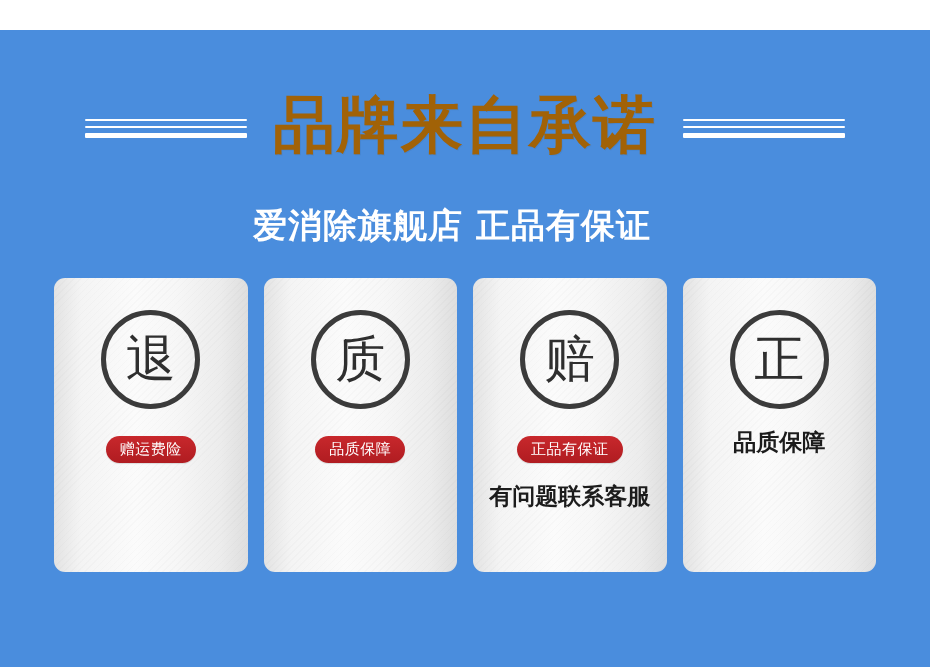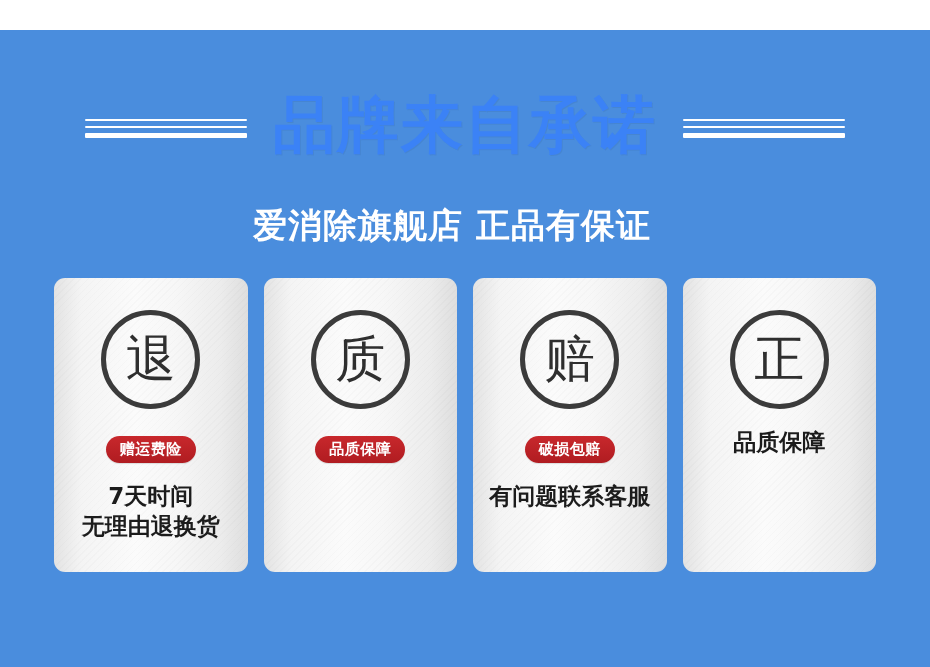--- a/index.html
+++ b/index.html
@@ -45,21 +45,21 @@
   .deco-lines .ln.thin{ height:2px; }
   .deco-lines .ln.thick{ height:5px; }
   .deco-lines.left .ln.thin{ width:162px; }
   .deco-lines.left .ln.thick{ width:162px; }
   .deco-lines.right .ln.thin{ width:162px; }
   .deco-lines.right .ln.thick{ width:162px; }
 
   .main-title{
     font-size:62px;
     font-weight:bold;
-    color:#3b82f6;
+    color:#a16207;
     letter-spacing:2px;
     line-height:1;
     white-space:nowrap;
     text-shadow:1px 1px 0 rgba(0,0,0,0.05);
   }
 
   .subtitle{
     position:absolute; left:0; top:205px;
     width:904px;
     text-align:center;
@@ -125,21 +125,21 @@
     height:27px;
     padding:0 14px;
     border-radius:14px;
     background:linear-gradient(to bottom,#c8282c 0%,#b01c21 100%);
     display:flex; align-items:center; justify-content:center;
     flex:0 0 auto;
     box-shadow:0 1px 1px rgba(0,0,0,0.12);
   }
   .pill span{
     font-size:15px;
-    font-weight:bold;
+    font-weight:normal;
     color:#ffffff;
     line-height:1;
     letter-spacing:0.5px;
     white-space:nowrap;
   }
 
   .card-lines{
     margin-top:18px;
     text-align:center;
     font-size:23px;
@@ -174,43 +174,39 @@
 
 <div class="cards">
 
   <div class="card">
     <div class="badge-circle">
       <span>退</span>
     </div>
     <div class="pill">
       <span>赠运费险</span>
     </div>
-    <div class="card-lines">
-      <span class="cl">7天时间</span>
-      <span class="cl">无理由退换货</span>
-    </div>
   </div>
 
   <div class="card">
     <div class="badge-circle">
       <span>质</span>
     </div>
     <div class="pill">
       <span>品质保障</span>
     </div>
     <div class="card-lines">
     </div>
   </div>
 
   <div class="card">
     <div class="badge-circle">
       <span>赔</span>
     </div>
     <div class="pill">
-      <span>破损包赔</span>
+      <span>正品有保证</span>
     </div>
     <div class="card-lines">
       <span class="cl">有问题联系客服</span>
     </div>
   </div>
 
   <div class="card">
     <div class="badge-circle">
       <span>正</span>
     </div>

